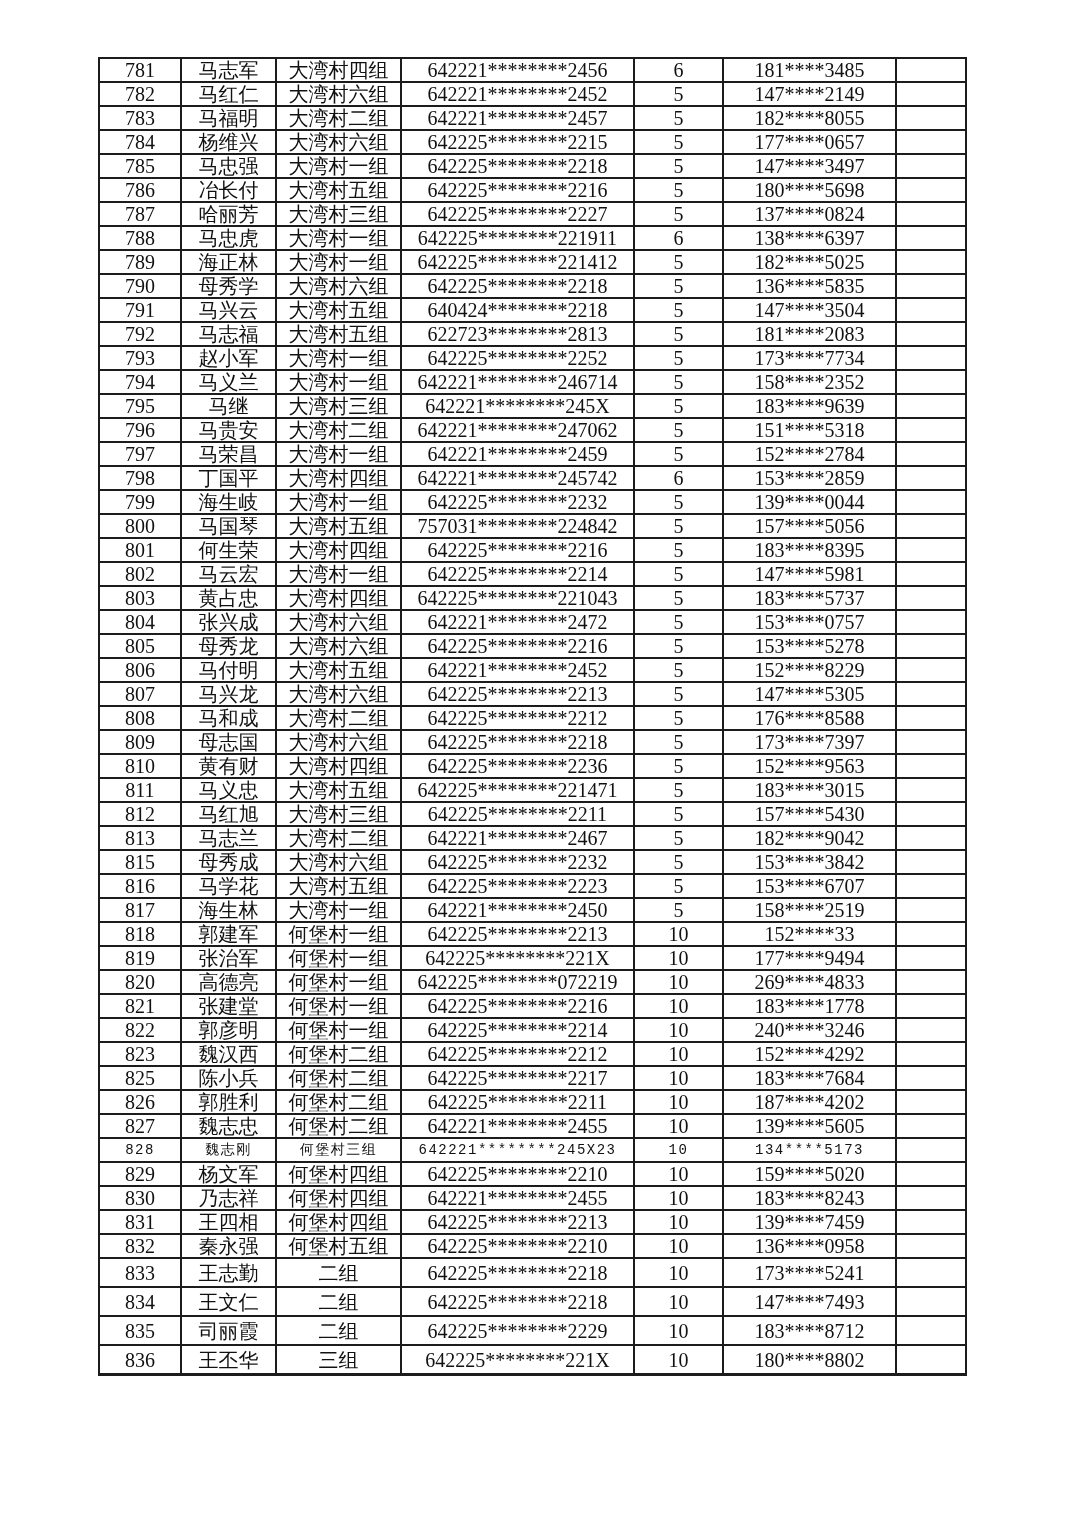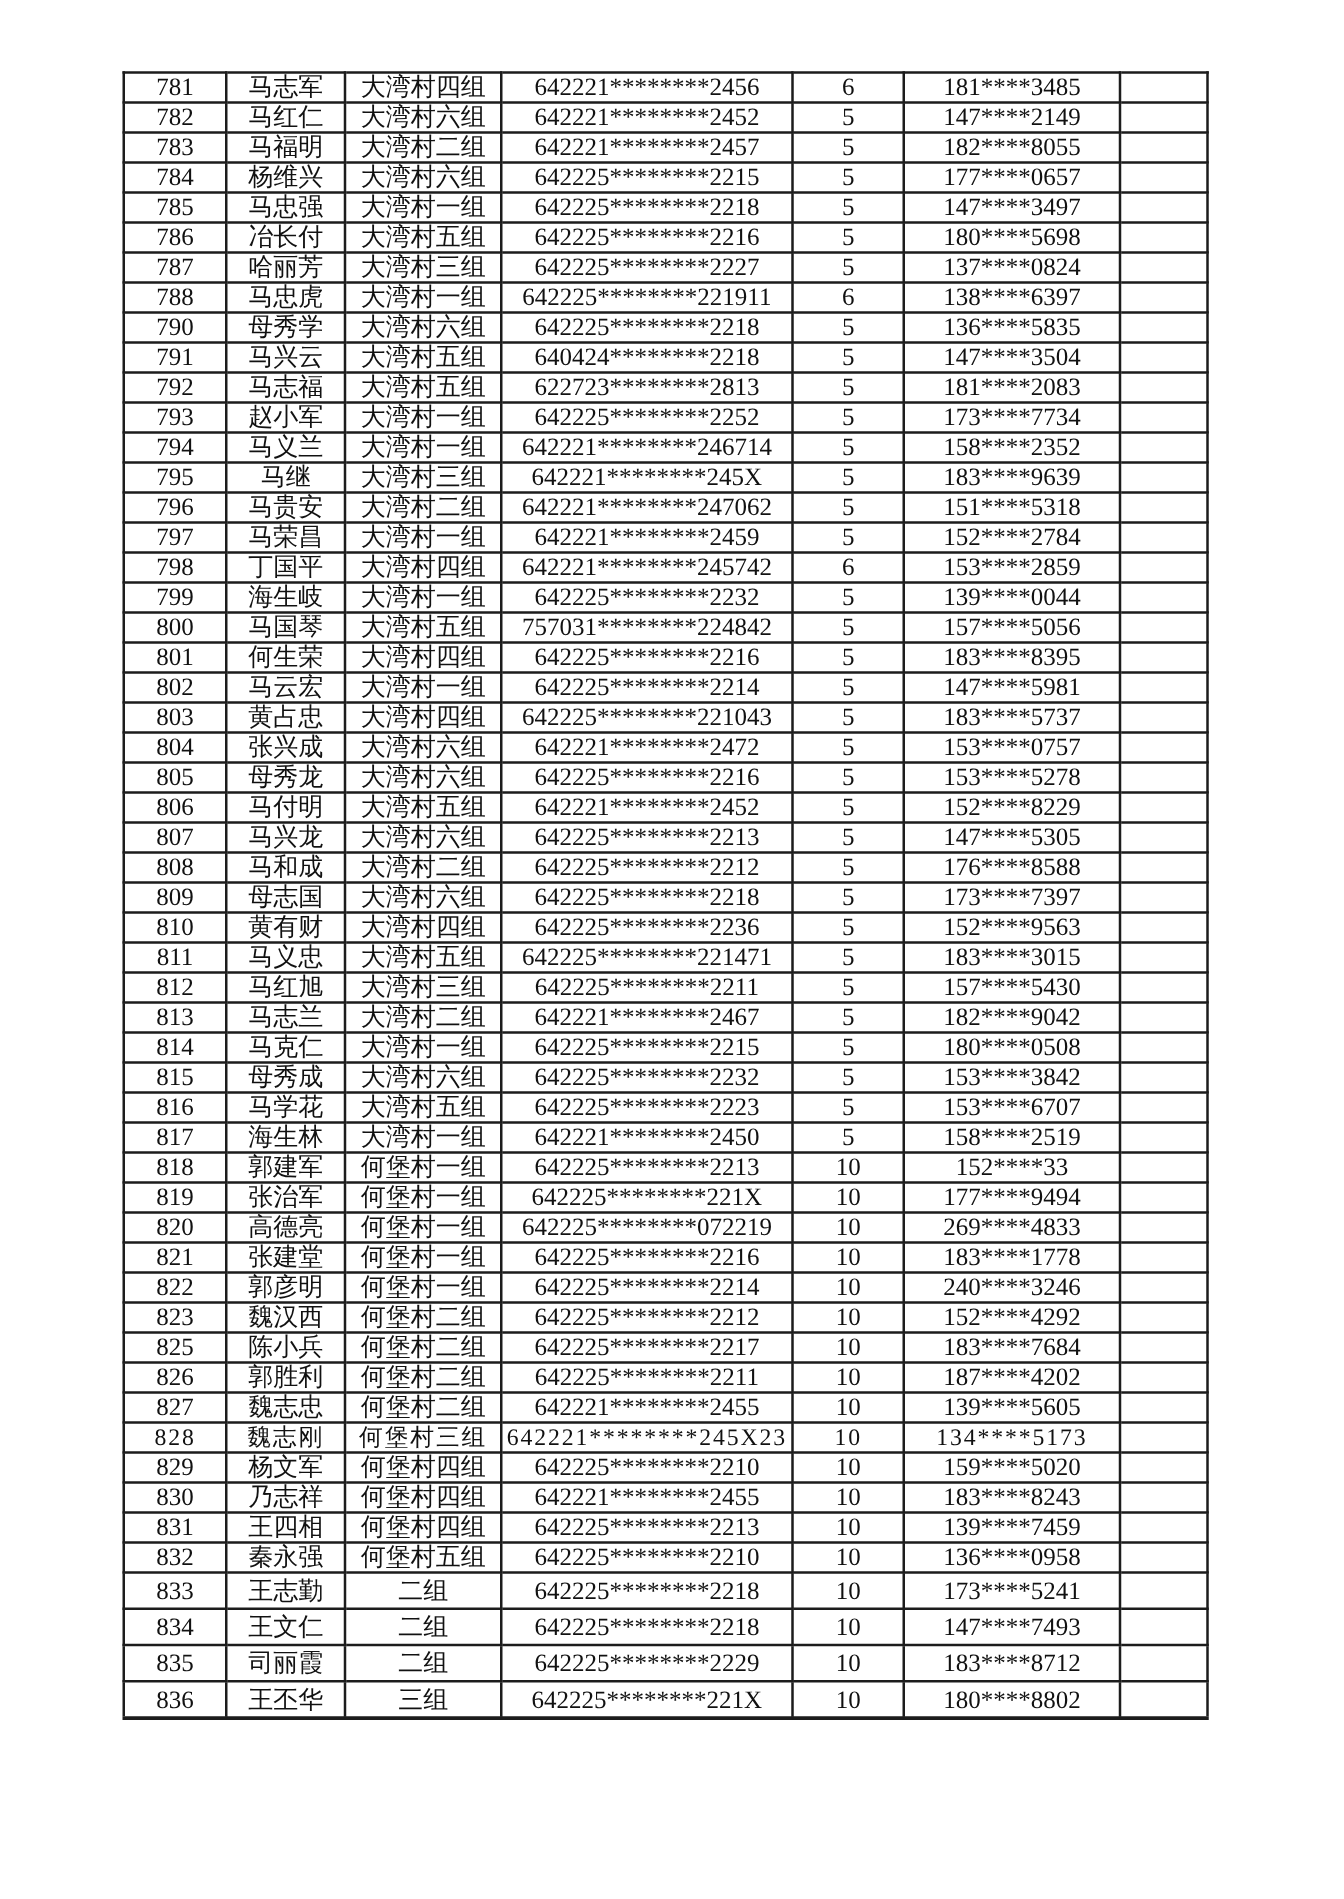--- a/index.html
+++ b/index.html
@@ -42,22 +42,23 @@
     height: 22px;
     overflow: hidden;
     white-space: nowrap;
     color: #111111;
   }
   table.roster tr.tall td {
     height: 27px;
   }
   
   table.roster tr.altfont td {
-    font-size: 19px;
+    font-size: 14px;
     letter-spacing: 1.5px;
+    font-family: Liberation Mono, monospace;
   }
   col.c-no    { width: 82px;  }
   col.c-name  { width: 95px;  }
   col.c-group { width: 125px; }
   col.c-id    { width: 233px; }
   col.c-count { width: 89px;  }
   col.c-phone { width: 173px; }
   col.c-note  { width: 70px;  }
 </style>
 </head>
@@ -141,20 +142,29 @@
         <tr>
           <td>788</td>
           <td>马忠虎</td>
           <td>大湾村一组</td>
           <td>642225********221911</td>
           <td>6</td>
           <td>138****6397</td>
           <td></td>
         </tr>
         <tr>
+          <td>789</td>
+          <td>海正林</td>
+          <td>大湾村一组</td>
+          <td>642225********221412</td>
+          <td>5</td>
+          <td>182****5025</td>
+          <td></td>
+        </tr>
+        <tr>
           <td>790</td>
           <td>母秀学</td>
           <td>大湾村六组</td>
           <td>642225********2218</td>
           <td>5</td>
           <td>136****5835</td>
           <td></td>
         </tr>
         <tr>
           <td>791</td>
@@ -357,29 +367,20 @@
         <tr>
           <td>813</td>
           <td>马志兰</td>
           <td>大湾村二组</td>
           <td>642221********2467</td>
           <td>5</td>
           <td>182****9042</td>
           <td></td>
         </tr>
         <tr>
-          <td>814</td>
-          <td>马克仁</td>
-          <td>大湾村一组</td>
-          <td>642225********2215</td>
-          <td>5</td>
-          <td>180****0508</td>
-          <td></td>
-        </tr>
-        <tr>
           <td>815</td>
           <td>母秀成</td>
           <td>大湾村六组</td>
           <td>642225********2232</td>
           <td>5</td>
           <td>153****3842</td>
           <td></td>
         </tr>
         <tr>
           <td>816</td>

